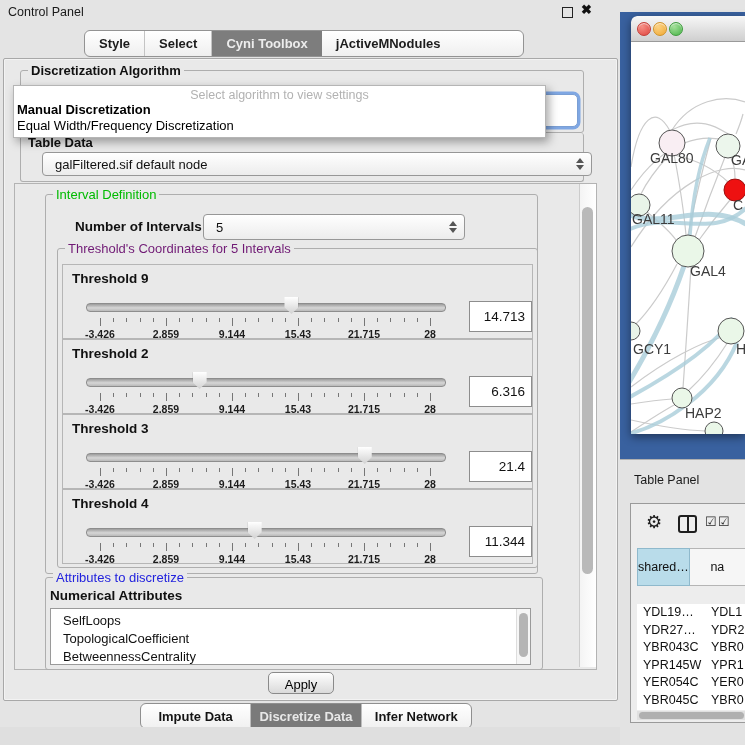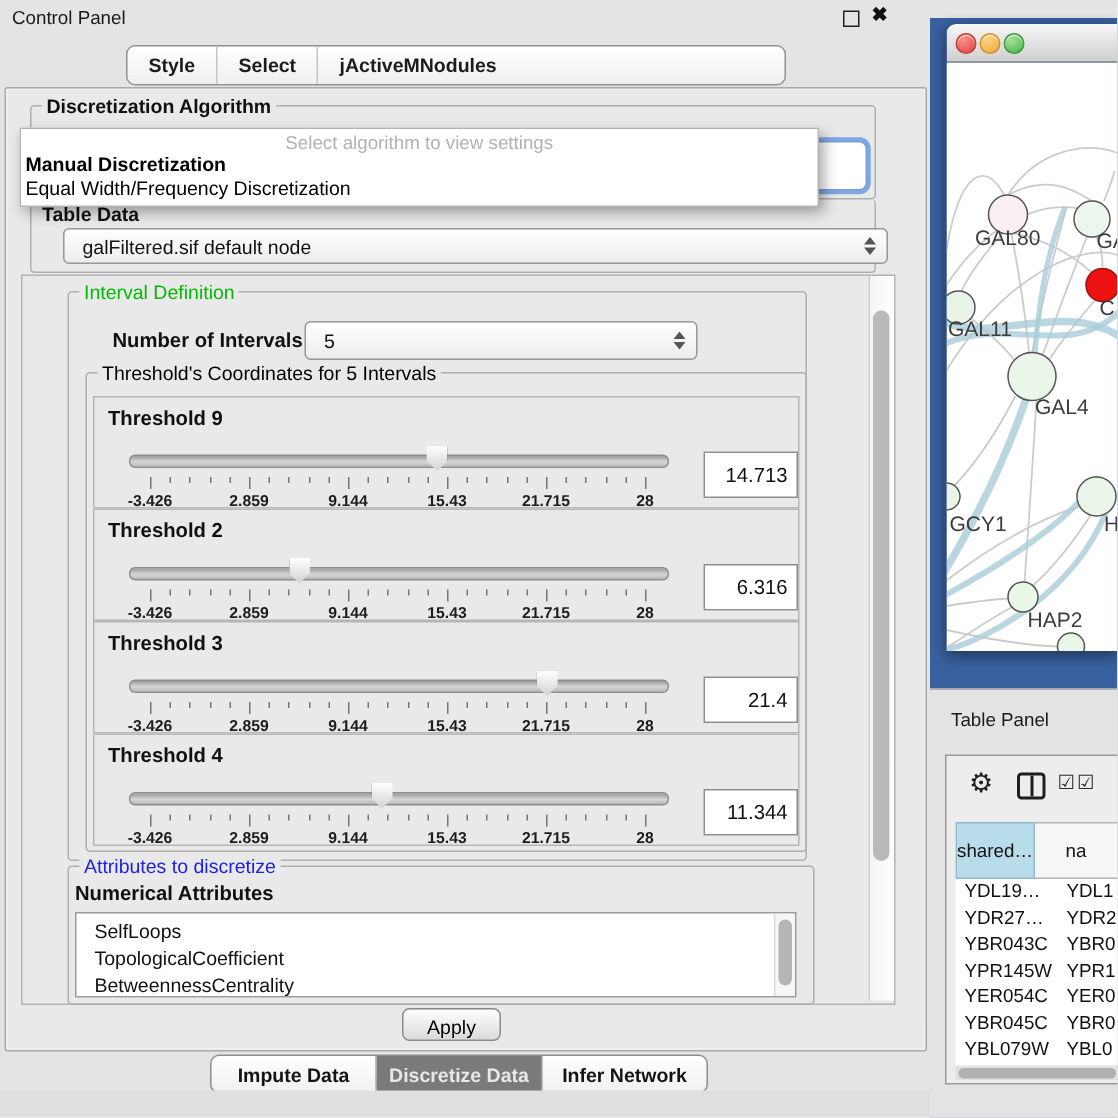--- a/index.html
+++ b/index.html
@@ -100,21 +100,21 @@
             border:1px solid #9a9a9a;border-right:none;}
   .gearicon{position:absolute;left:15px;top:7px;font-size:18px;color:#1e1e1e;}
   .spliticon{position:absolute;left:47px;top:11px;width:15px;height:14px;border:2px solid #1e1e1e;border-radius:3px;}
   .spliticon:before{content:"";position:absolute;left:50%;top:0;width:2px;height:100%;background:#1e1e1e;transform:translateX(-1px);}
   .checkicon{position:absolute;top:10px;font-size:13px;color:#2a2a2a;}
   .tbl{position:absolute;left:6px;top:44px;width:109px;height:162px;overflow:hidden;}
   .thead{display:flex;height:38px;}
   .hcell{font-size:12.5px;display:flex;align-items:center;justify-content:center;box-sizing:border-box;}
   .hc0{width:66px;background:#b9dcea;border:1px solid #8fb9cc;}
   .hc1{width:90px;background:#f6f6f6;border:1px solid #b5b5b5;border-left:none;}
-  .tbody{background:#fff;}
+  .tbody{background:#fff;margin-top:18px;}
   .trow{display:flex;height:17.5px;background:#fff;}
   .tcell{font-size:12.5px;line-height:17.5px;white-space:nowrap;overflow:hidden;}
   .tcell.c0{width:66px;padding-left:6px;box-sizing:border-box;}
   .tcell.c1{width:43px;padding-left:8px;box-sizing:border-box;}
   .hsb{position:absolute;left:6px;top:207px;width:109px;height:9px;background:#e0e0e0;}
   .hsb .th{position:absolute;left:2px;top:1px;width:105px;height:7px;border-radius:4px;background:#b0b0b0;}
 </style>
 </head>
 <body>
 
@@ -125,20 +125,23 @@
     <div class="float-btn"></div>
     <div class="close-btn">✖</div>
 
     <div class="tabbar">
       <div class="tab">
           <span>Style</span>
         </div>
       <div class="tab">
           <span>Select</span>
         </div>
+      <div class="tab sel">
+          <span>Cyni Toolbox</span>
+        </div>
       <div class="tab">
           <span>jActiveMNodules</span>
         </div>
     </div>
 
     <div class="mainpanel"></div>
 
     <div class="group" style="left:20px;top:70px;width:562px;height:61px;">
       <span class="gtitle bold">Discretization Algorithm</span>
     </div>
@@ -172,21 +175,21 @@
     <span class="abs" style="left:75px;top:219px;font-weight:700;font-size:13.5px;">Number of Intervals</span>
     <div class="combo" style="left:203px;top:214px;width:260px;height:24px;">
       <span class="ctext">5</span>
       <span class="spin">
           <i class="up"></i>
           <i class="dn"></i>
         </span>
     </div>
 
     <div class="group" style="left:57px;top:248px;width:479px;height:318px;">
-      <span class="gtitle" style="color:#000000;">Threshold's Coordinates for 5 Intervals</span>
+      <span class="gtitle" style="color:#701a75;">Threshold's Coordinates for 5 Intervals</span>
     </div>
 
     <div class="thr" style="top:264px;">
       <div class="thr-title">Threshold 9</div>
       <div class="slider">
         <div class="track"></div>
         <div class="range">
             <div class="tickrow">
               <div class="tick major" style="left: 0%;"></div>
               <div class="tick" style="left: 4%;"></div>

